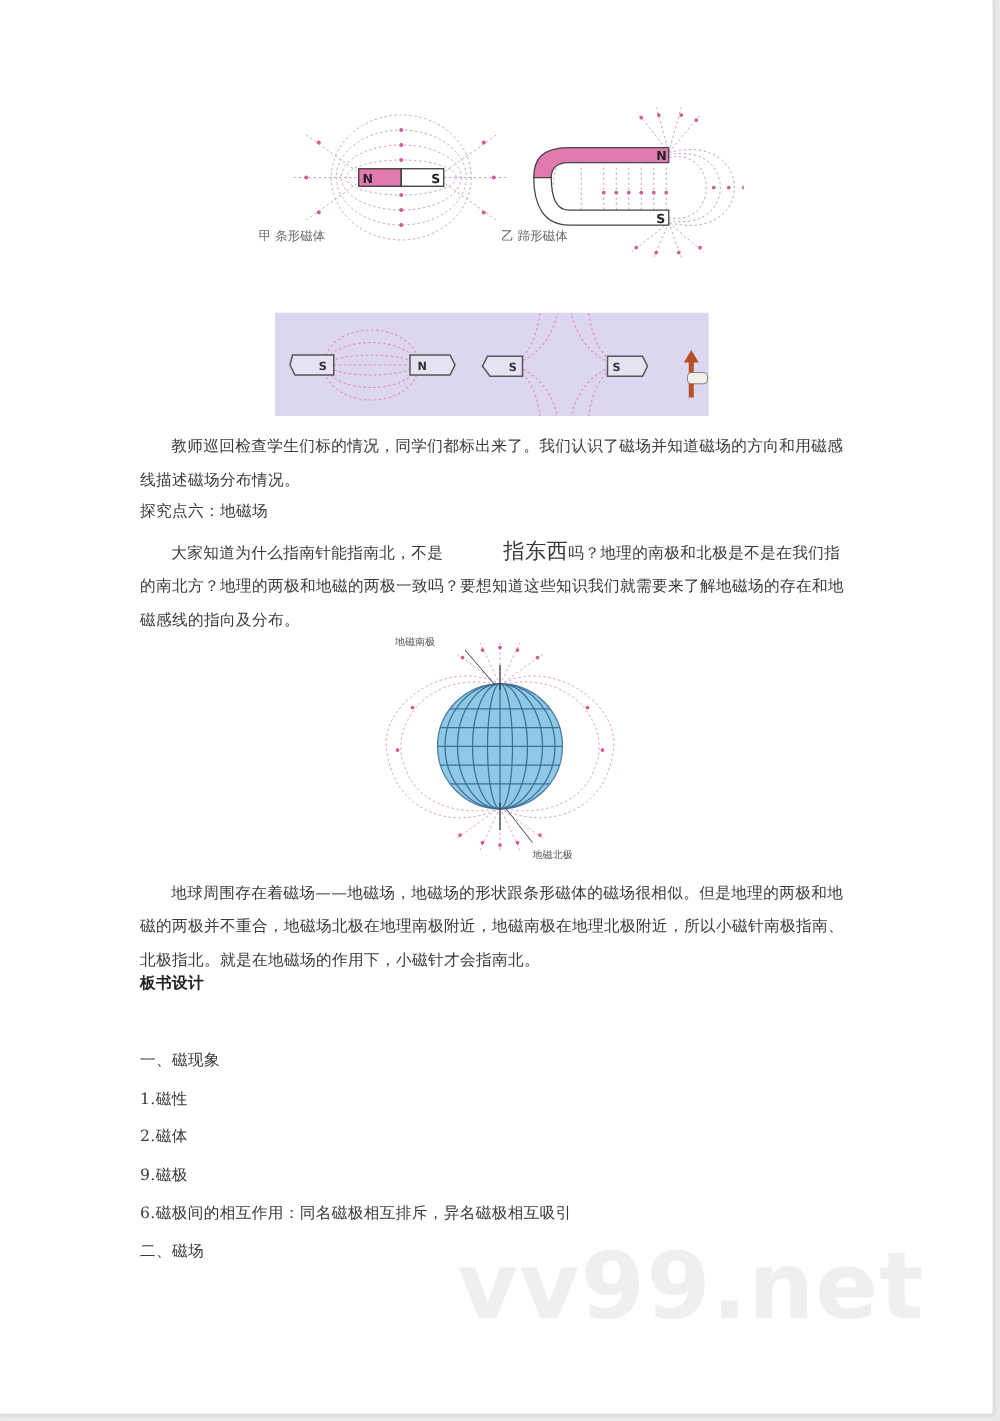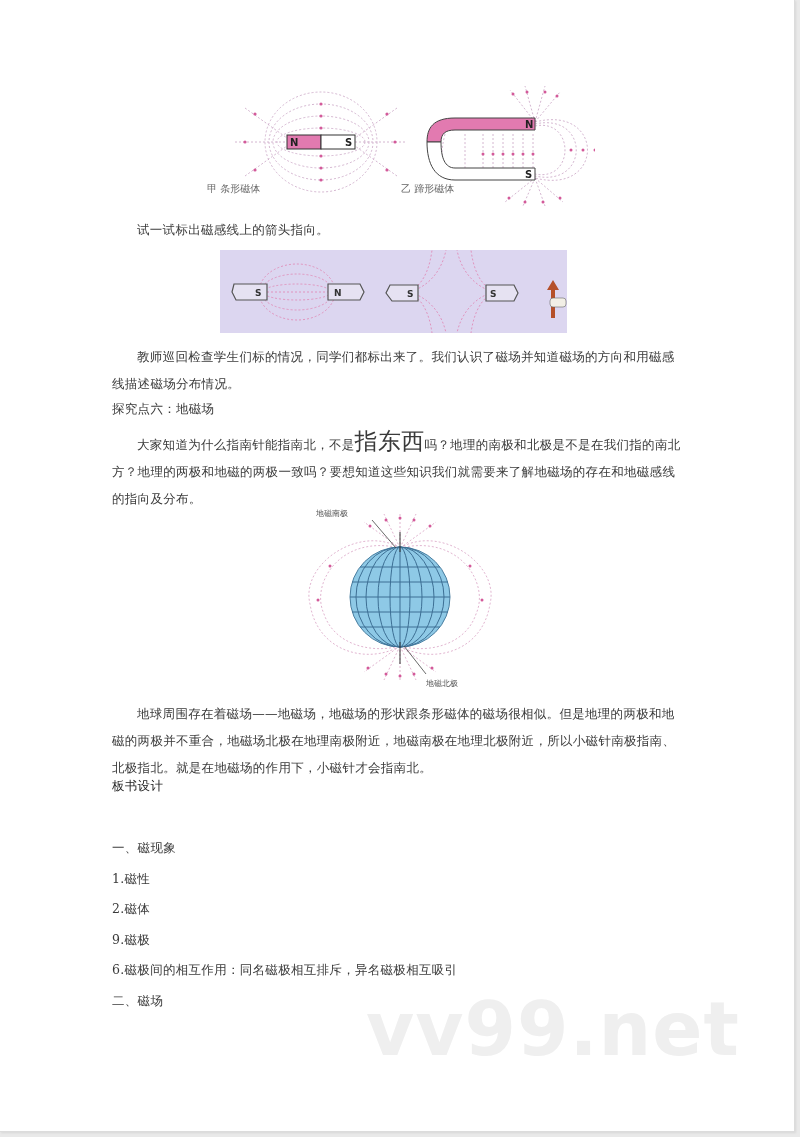--- a/index.html
+++ b/index.html
@@ -18,22 +18,22 @@
     border-bottom: 1px solid #dcdcdc;
     box-shadow: 1px 1px 2px rgba(0,0,0,0.08);
   }
   .abs { position: absolute; }
   .para {
     position: absolute; left: 112px; width: 570px;
     font-size: 12.5px; line-height: 27px; color: #3a3a3a;
     letter-spacing: 0.3px;
   }
   .indent { text-indent: 25px; }
-  .big { font-size: 23px; }
-  .bold { font-weight: normal; color: #222; }
+  .big { font-size: 17px; margin-left: 48px; }
+  .bold { font-weight: bold; color: #222; }
   .caption { font-size: 10px; color: #666; }
   .watermark {
     position: absolute; left: 366px; top: 992px;
     font-family: "DejaVu Sans", "Liberation Sans", sans-serif;
     font-weight: bold; font-size: 74px; letter-spacing: 1px;
     color: #efefef; line-height: 1;
   }
   svg text { font-family: "DejaVu Sans", "Liberation Sans", sans-serif; }
 </style>
 </head>
@@ -119,21 +119,20 @@
     </g>
     <g>
       <path d="M330,40 L250,40 C228,40 222,50 222,64 L236,64 C236,56 240,52 250,52 L330,52 Z" fill="#e27ab0" stroke="#444" stroke-width="1"></path>
       <path d="M222,64 C222,86 230,102 250,102 L330,102 L330,90 L250,90 C240,90 236,80 236,64 Z" fill="#fff" stroke="#444" stroke-width="1"></path>
       <text x="320" y="50" font-size="10" font-weight="bold" fill="#222">N</text>
       <text x="320" y="100" font-size="10" font-weight="bold" fill="#222">S</text>
     </g>
     <text x="196" y="114" font-size="10" fill="#666">乙 蹄形磁体</text>
   </svg>
 
-  <div class="para indent" style="top:216px">试一试标出磁感线上的箭头指向。</div>
 
   <svg class="abs" style="left:220px;top:250px" width="347" height="83">
     <rect x="0" y="0" width="347" height="83" fill="#dcd6f0"></rect>
     <g fill="none" stroke="#e08cb8" stroke-width="0.9" stroke-dasharray="2,2">
       <ellipse cx="77" cy="42" rx="34" ry="8"></ellipse>
       <ellipse cx="77" cy="42" rx="36" ry="18"></ellipse>
       <ellipse cx="77" cy="42" rx="38" ry="28"></ellipse>
       <line x1="43" y1="42" x2="111" y2="42"></line>
     </g>
     <g fill="none" stroke="#e08cb8" stroke-width="0.9" stroke-dasharray="2,2">

